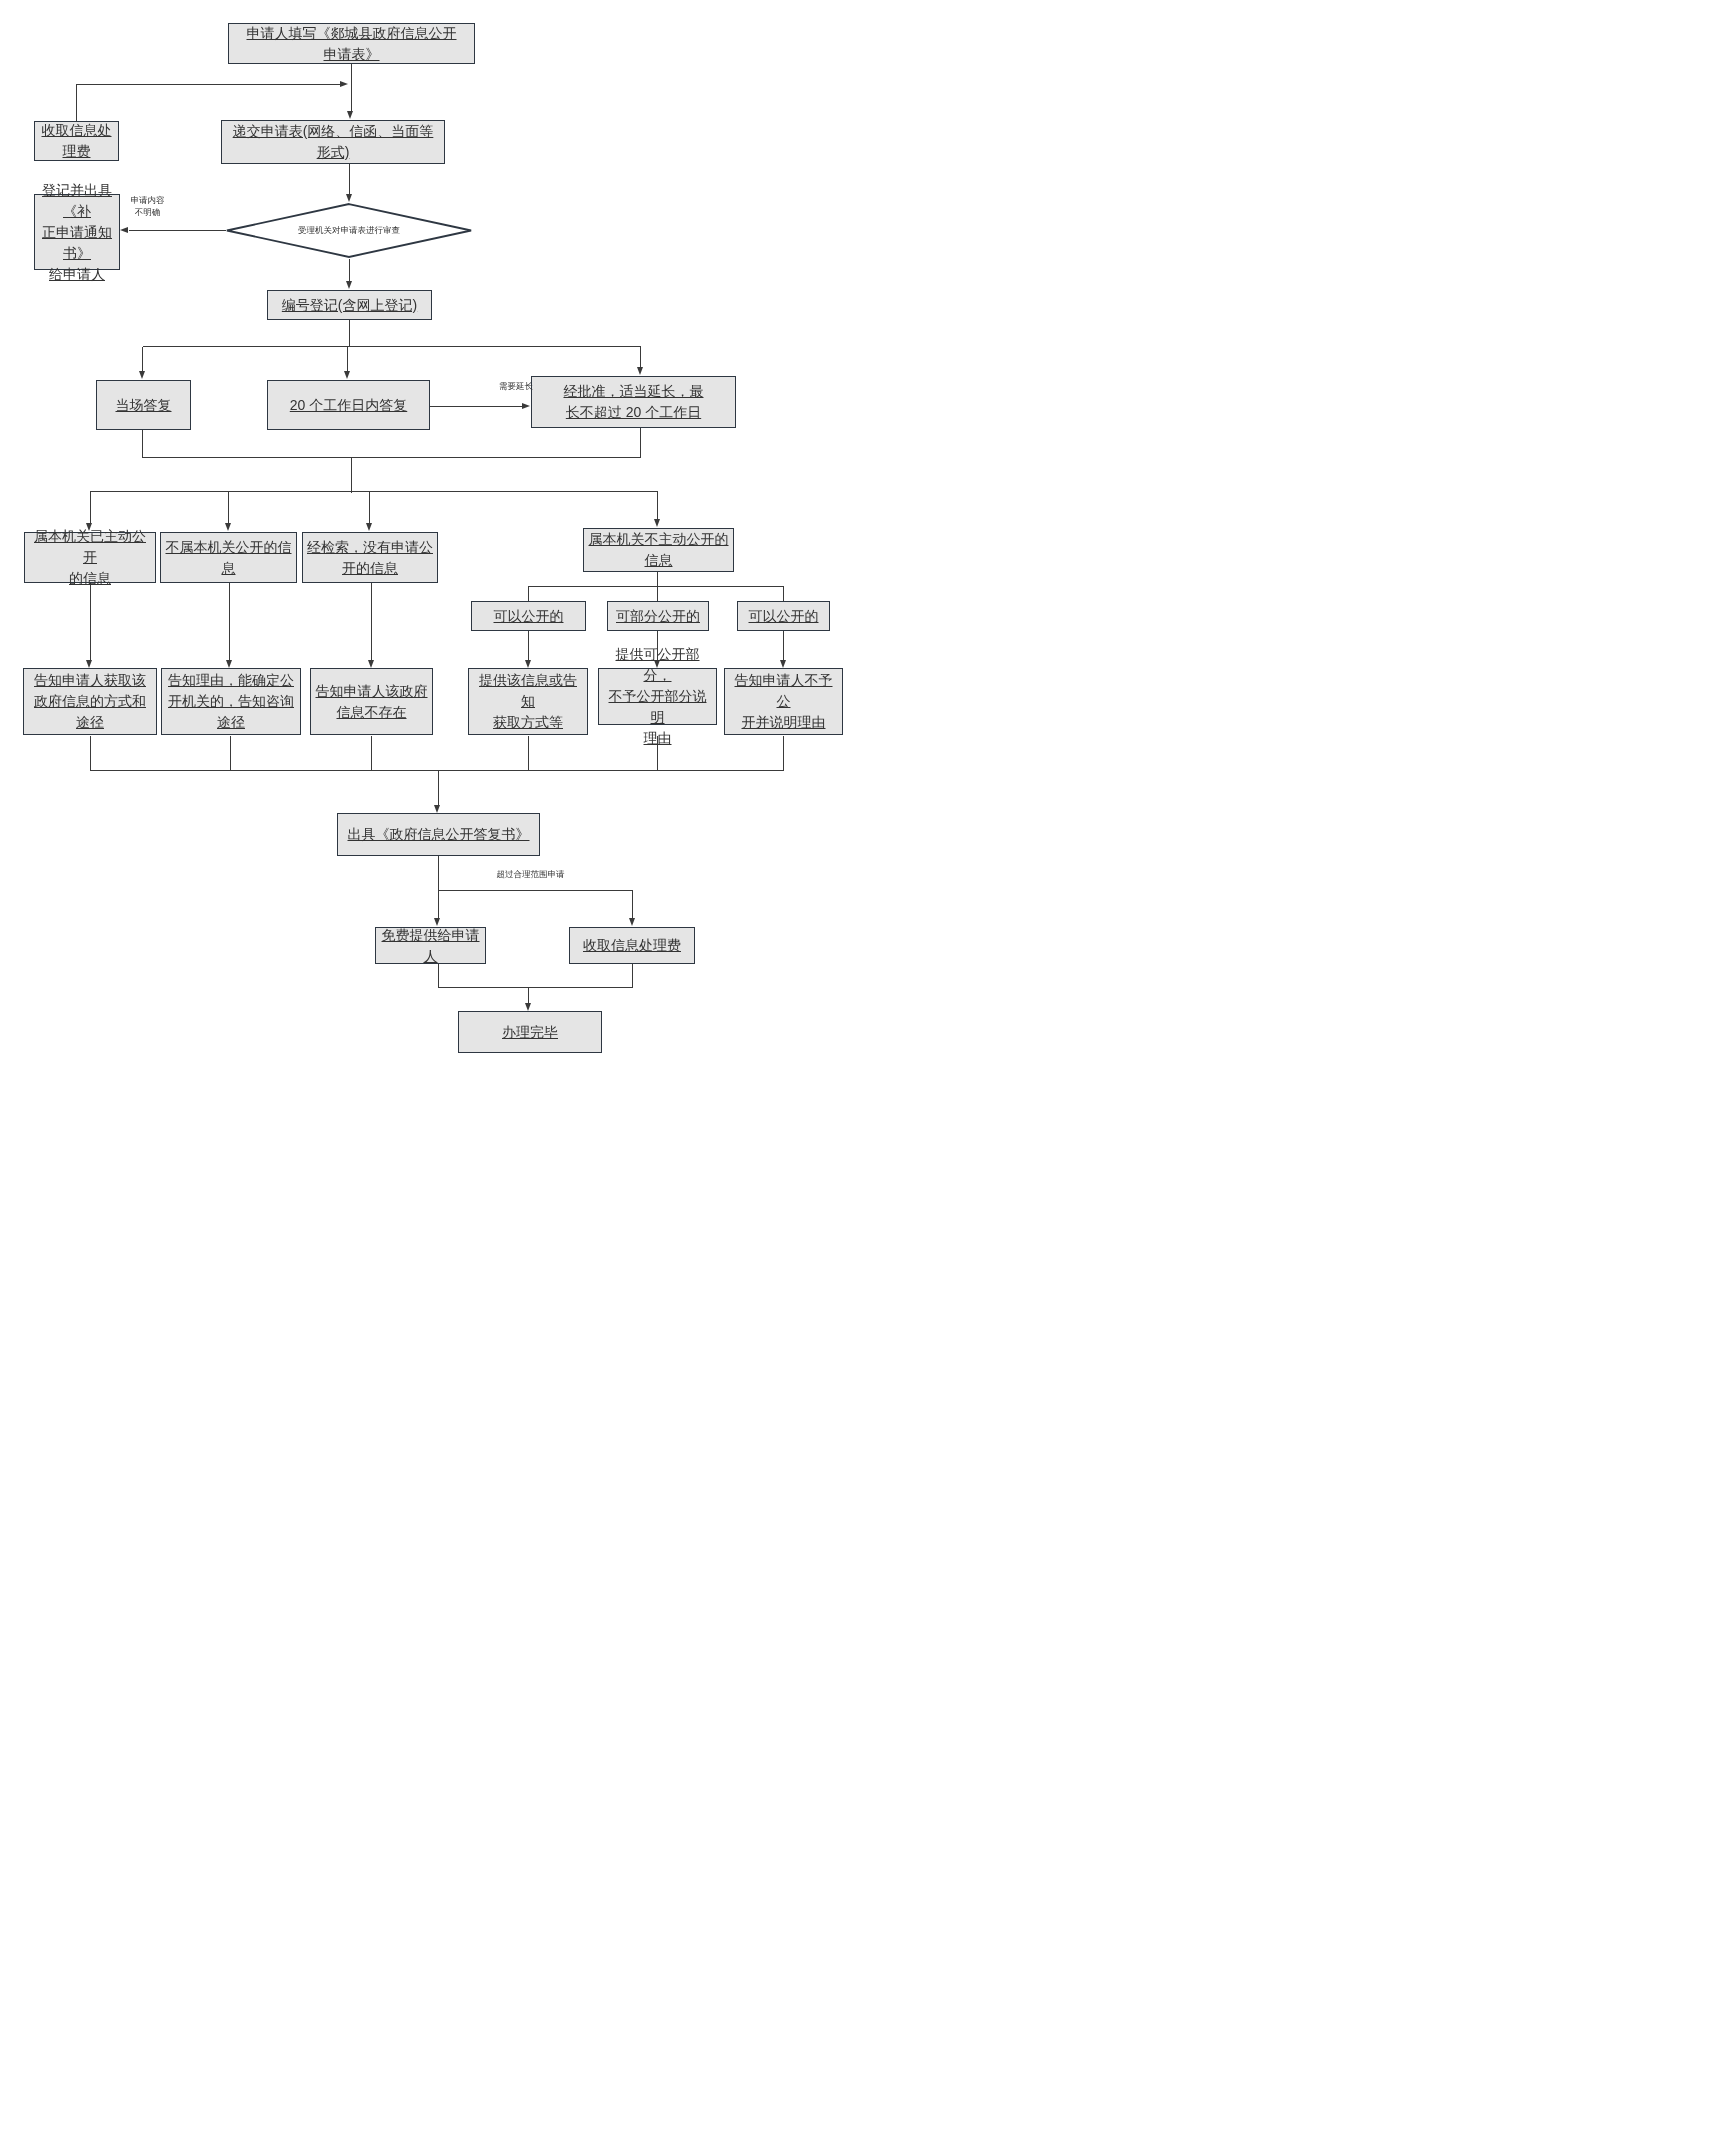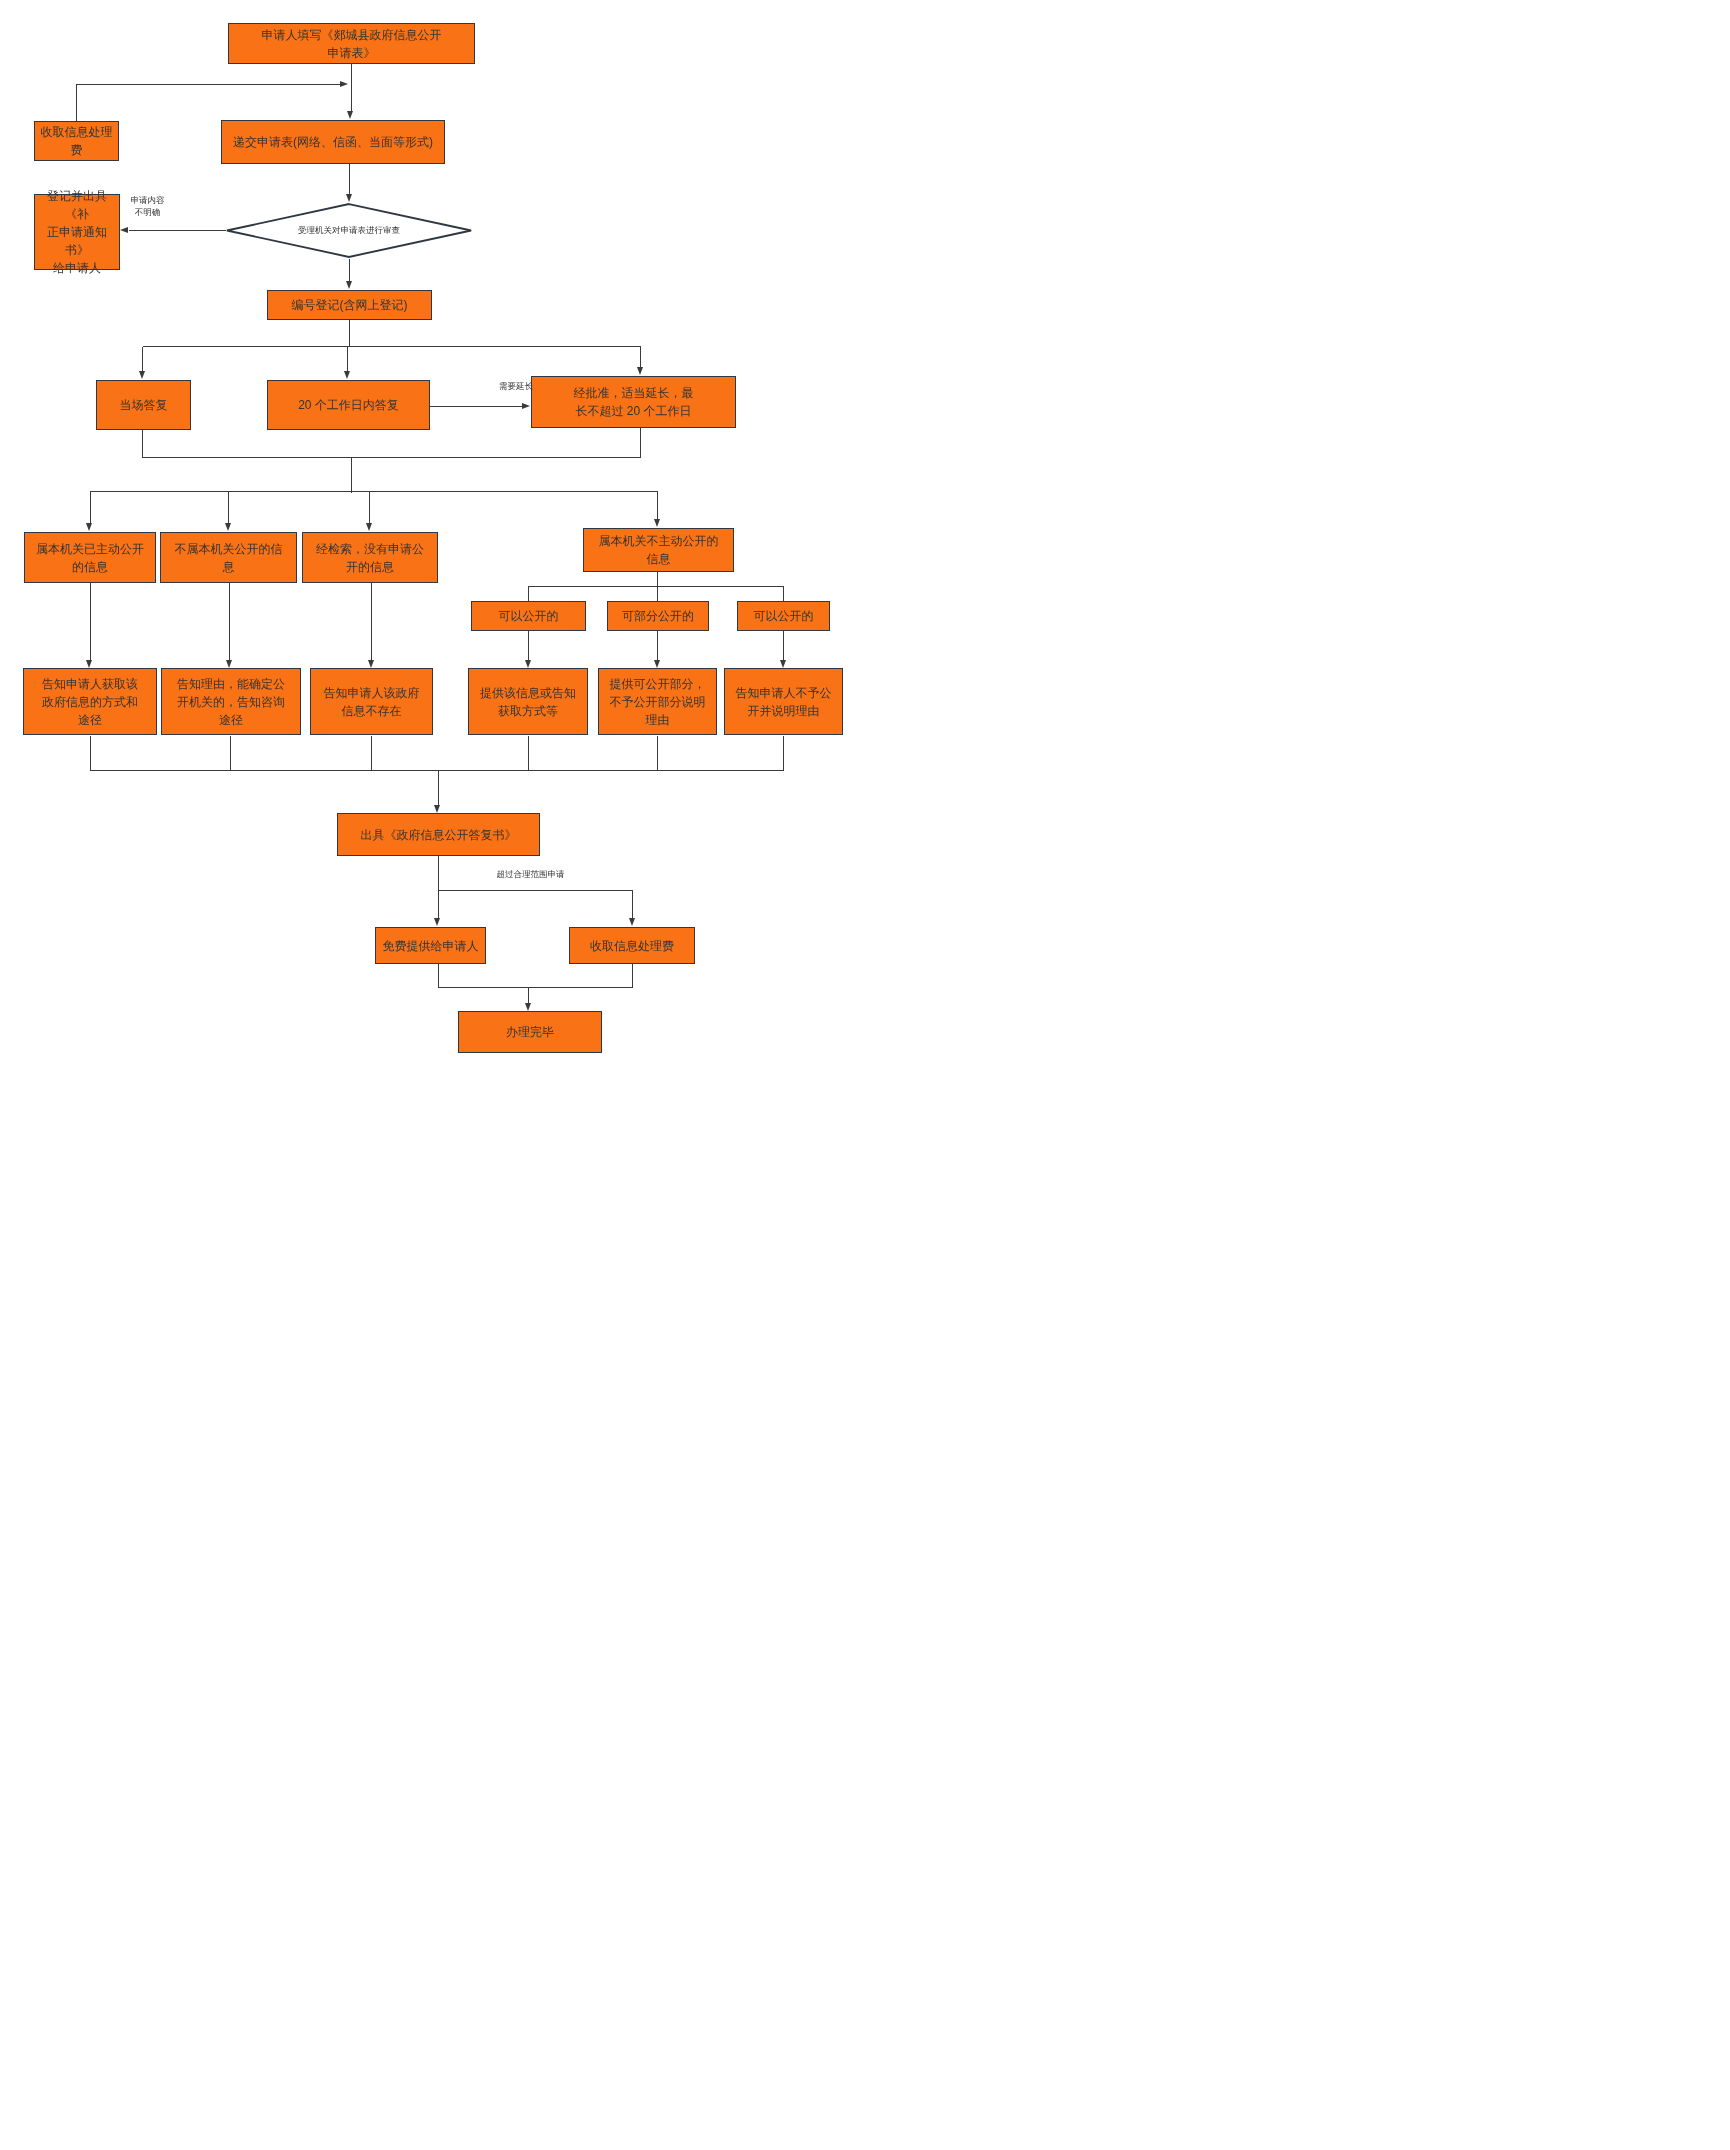--- a/index.html
+++ b/index.html
@@ -2,24 +2,24 @@
 <html style="font-size:10px"><head>
 <meta charset="utf-8">
 <style>
   html,body{margin:0;padding:0;background:#fff;}
   .canvas{
     position:relative;width:865px;height:1075px;background:#fff;
     font-family:"Liberation Sans","DejaVu Sans",sans-serif;color:#333;
     overflow:hidden;
   }
   .node{
-    position:absolute;border:1.9px solid #2e3742;background:#f97316;
+    position:absolute;border:1.9px solid #2e3742;background:#e5e5e5;
     display:flex;align-items:center;justify-content:center;
-    text-align:center;font-size:12px;line-height:1.5;
-    white-space:pre-line;box-sizing:border-box;padding:1.3px 3.8px;
+    text-align:center;font-size:14px;line-height:1.5;
+    white-space:pre-line;box-sizing:border-box;padding:1.3px 3.8px;text-decoration:underline;
   }
   .diamond{position:absolute;}
   .diamond-label{
     position:absolute;display:flex;align-items:center;justify-content:center;
     text-align:center;font-size:8.5px;white-space:pre-line;
   }
   .elabel{
     position:absolute;font-size:8.5px;line-height:1.4;text-align:center;
     white-space:pre-line;color:#333;
   }
@@ -164,21 +164,21 @@
   <div class="node" style="left:161px;top:668px;width:140px;height:67px">告知理由，能确定公
 开机关的，告知咨询
 途径</div>
 
   <div class="node" style="left:310px;top:668px;width:123px;height:67px">告知申请人该政府
 信息不存在</div>
 
   <div class="node" style="left:468px;top:668px;width:120px;height:67px">提供该信息或告知
 获取方式等</div>
 
-  <div class="node" style="left:598px;top:668px;width:119px;height:67px">提供可公开部分，
+  <div class="node" style="left:598px;top:668px;width:119px;height:57px">提供可公开部分，
 不予公开部分说明
 理由</div>
 
   <div class="node" style="left:724px;top:668px;width:119px;height:67px">告知申请人不予公
 开并说明理由</div>
 
   <div class="node" style="left:337px;top:813px;width:203px;height:43px">出具《政府信息公开答复书》</div>
 
   <div class="node" style="left:375px;top:927px;width:111px;height:37px">免费提供给申请人</div>
 

